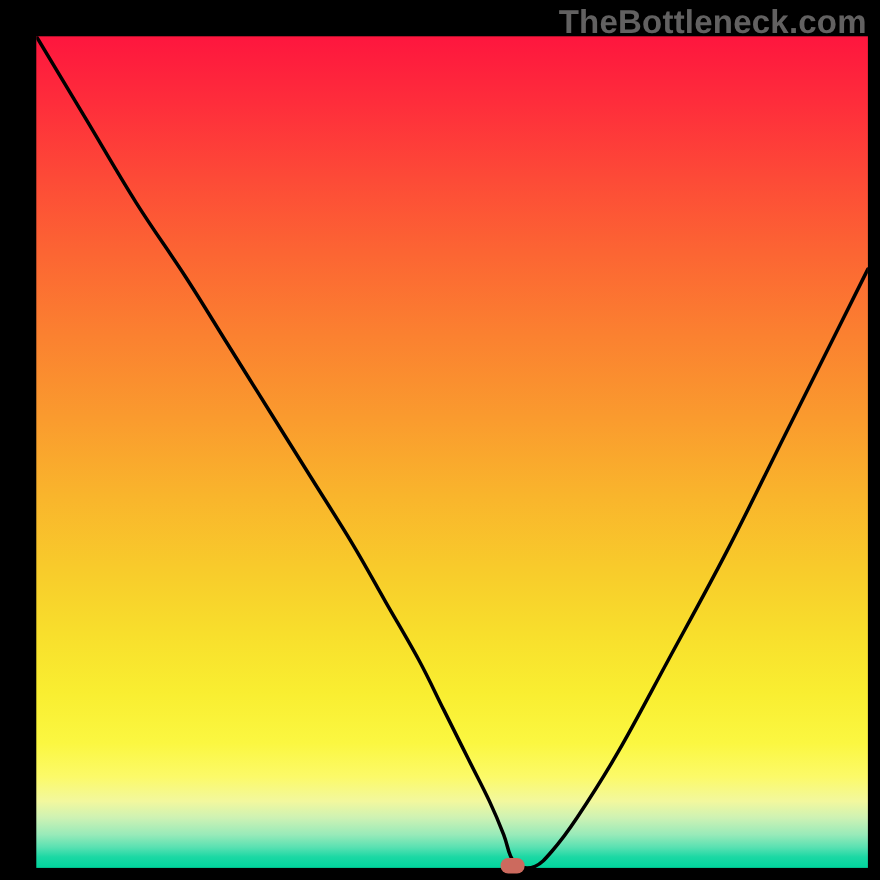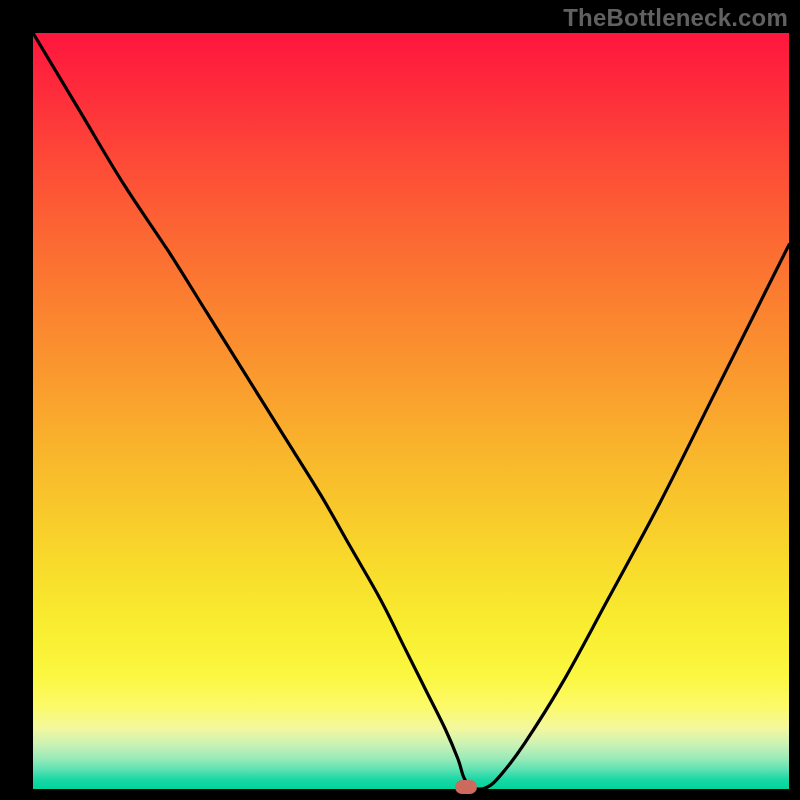--- a/index.html
+++ b/index.html
@@ -15,21 +15,21 @@
     position: relative;
     width: 800px;
     height: 800px;
     background: #000;
   }
   .attribution {
     position: absolute;
     top: 4px;
     right: 12px;
     color: #626161;
-    font-size: 24px;
+    font-size: 30px;
     font-weight: 600;
     letter-spacing: 0.2px;
     z-index: 10;
   }
   
   .plot {
     position: absolute;
     left: 33px;
     top: 33px;
     width: 756px;

